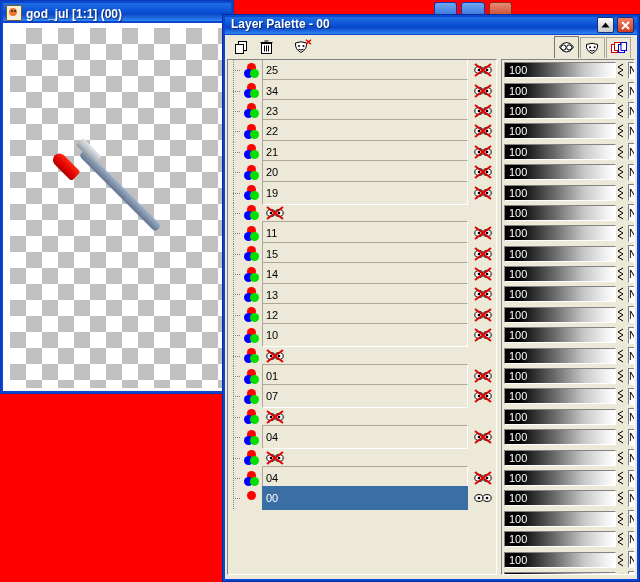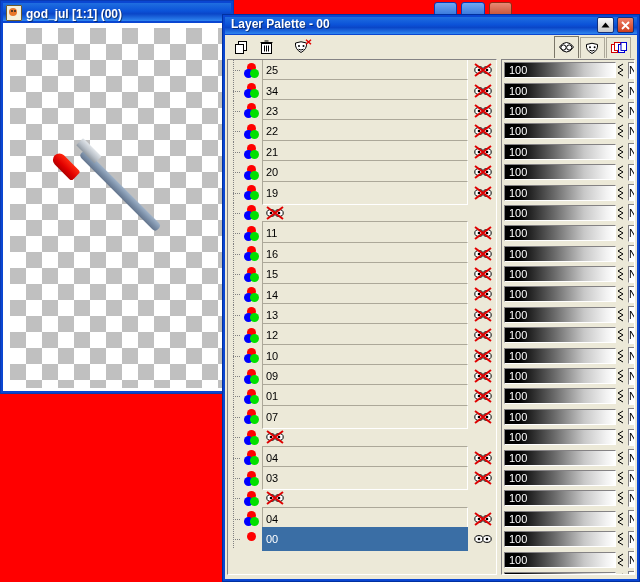--- a/index.html
+++ b/index.html
@@ -518,39 +518,20 @@
   </svg>
           </span>
         </div>
         <div class="row-left">
           <span class="treeline"></span>
           <span class="rgbicon">
             <i class="r"></i>
             <i class="b"></i>
             <i class="g"></i>
           </span>
-          <span class="namefield">16</span>
-          <span class="eyecell">
-  <svg width="20" height="14" viewBox="0 0 20 14">
-    <ellipse cx="6" cy="7" rx="4.2" ry="3.4" fill="#fff" stroke="#000"></ellipse>
-    <ellipse cx="14" cy="7" rx="4.2" ry="3.4" fill="#fff" stroke="#000"></ellipse>
-    <path d="M10.2 6.2 h-0.4" stroke="#000"></path>
-    <circle cx="6" cy="7" r="1.3" fill="#000"></circle>
-    <circle cx="14" cy="7" r="1.3" fill="#000"></circle>
-    <path d="M2 1 L18 13 M18 1 L2 13" stroke="#e00000" stroke-width="2"></path>
-  </svg>
-          </span>
-        </div>
-        <div class="row-left">
-          <span class="treeline"></span>
-          <span class="rgbicon">
-            <i class="r"></i>
-            <i class="b"></i>
-            <i class="g"></i>
-          </span>
           <span class="namefield">15</span>
           <span class="eyecell">
   <svg width="20" height="14" viewBox="0 0 20 14">
     <ellipse cx="6" cy="7" rx="4.2" ry="3.4" fill="#fff" stroke="#000"></ellipse>
     <ellipse cx="14" cy="7" rx="4.2" ry="3.4" fill="#fff" stroke="#000"></ellipse>
     <path d="M10.2 6.2 h-0.4" stroke="#000"></path>
     <circle cx="6" cy="7" r="1.3" fill="#000"></circle>
     <circle cx="14" cy="7" r="1.3" fill="#000"></circle>
     <path d="M2 1 L18 13 M18 1 L2 13" stroke="#e00000" stroke-width="2"></path>
   </svg>
@@ -632,21 +613,20 @@
   </svg>
           </span>
         </div>
         <div class="row-left">
           <span class="treeline"></span>
           <span class="rgbicon">
             <i class="r"></i>
             <i class="b"></i>
             <i class="g"></i>
           </span>
-          <span class="namefield">09</span>
           <span class="eyecell">
   <svg width="20" height="14" viewBox="0 0 20 14">
     <ellipse cx="6" cy="7" rx="4.2" ry="3.4" fill="#fff" stroke="#000"></ellipse>
     <ellipse cx="14" cy="7" rx="4.2" ry="3.4" fill="#fff" stroke="#000"></ellipse>
     <path d="M10.2 6.2 h-0.4" stroke="#000"></path>
     <circle cx="6" cy="7" r="1.3" fill="#000"></circle>
     <circle cx="14" cy="7" r="1.3" fill="#000"></circle>
     <path d="M2 1 L18 13 M18 1 L2 13" stroke="#e00000" stroke-width="2"></path>
   </svg>
           </span>
@@ -708,39 +688,20 @@
           </span>
         </div>
         <div class="row-left">
           <span class="treeline"></span>
           <span class="rgbicon">
             <i class="r"></i>
             <i class="b"></i>
             <i class="g"></i>
           </span>
           <span class="namefield">04</span>
-          <span class="eyecell">
-  <svg width="20" height="14" viewBox="0 0 20 14">
-    <ellipse cx="6" cy="7" rx="4.2" ry="3.4" fill="#fff" stroke="#000"></ellipse>
-    <ellipse cx="14" cy="7" rx="4.2" ry="3.4" fill="#fff" stroke="#000"></ellipse>
-    <path d="M10.2 6.2 h-0.4" stroke="#000"></path>
-    <circle cx="6" cy="7" r="1.3" fill="#000"></circle>
-    <circle cx="14" cy="7" r="1.3" fill="#000"></circle>
-    <path d="M2 1 L18 13 M18 1 L2 13" stroke="#e00000" stroke-width="2"></path>
-  </svg>
-          </span>
-        </div>
-        <div class="row-left">
-          <span class="treeline"></span>
-          <span class="rgbicon">
-            <i class="r"></i>
-            <i class="b"></i>
-            <i class="g"></i>
-          </span>
-          <span class="namefield">03</span>
           <span class="eyecell">
   <svg width="20" height="14" viewBox="0 0 20 14">
     <ellipse cx="6" cy="7" rx="4.2" ry="3.4" fill="#fff" stroke="#000"></ellipse>
     <ellipse cx="14" cy="7" rx="4.2" ry="3.4" fill="#fff" stroke="#000"></ellipse>
     <path d="M10.2 6.2 h-0.4" stroke="#000"></path>
     <circle cx="6" cy="7" r="1.3" fill="#000"></circle>
     <circle cx="14" cy="7" r="1.3" fill="#000"></circle>
     <path d="M2 1 L18 13 M18 1 L2 13" stroke="#e00000" stroke-width="2"></path>
   </svg>
           </span>

